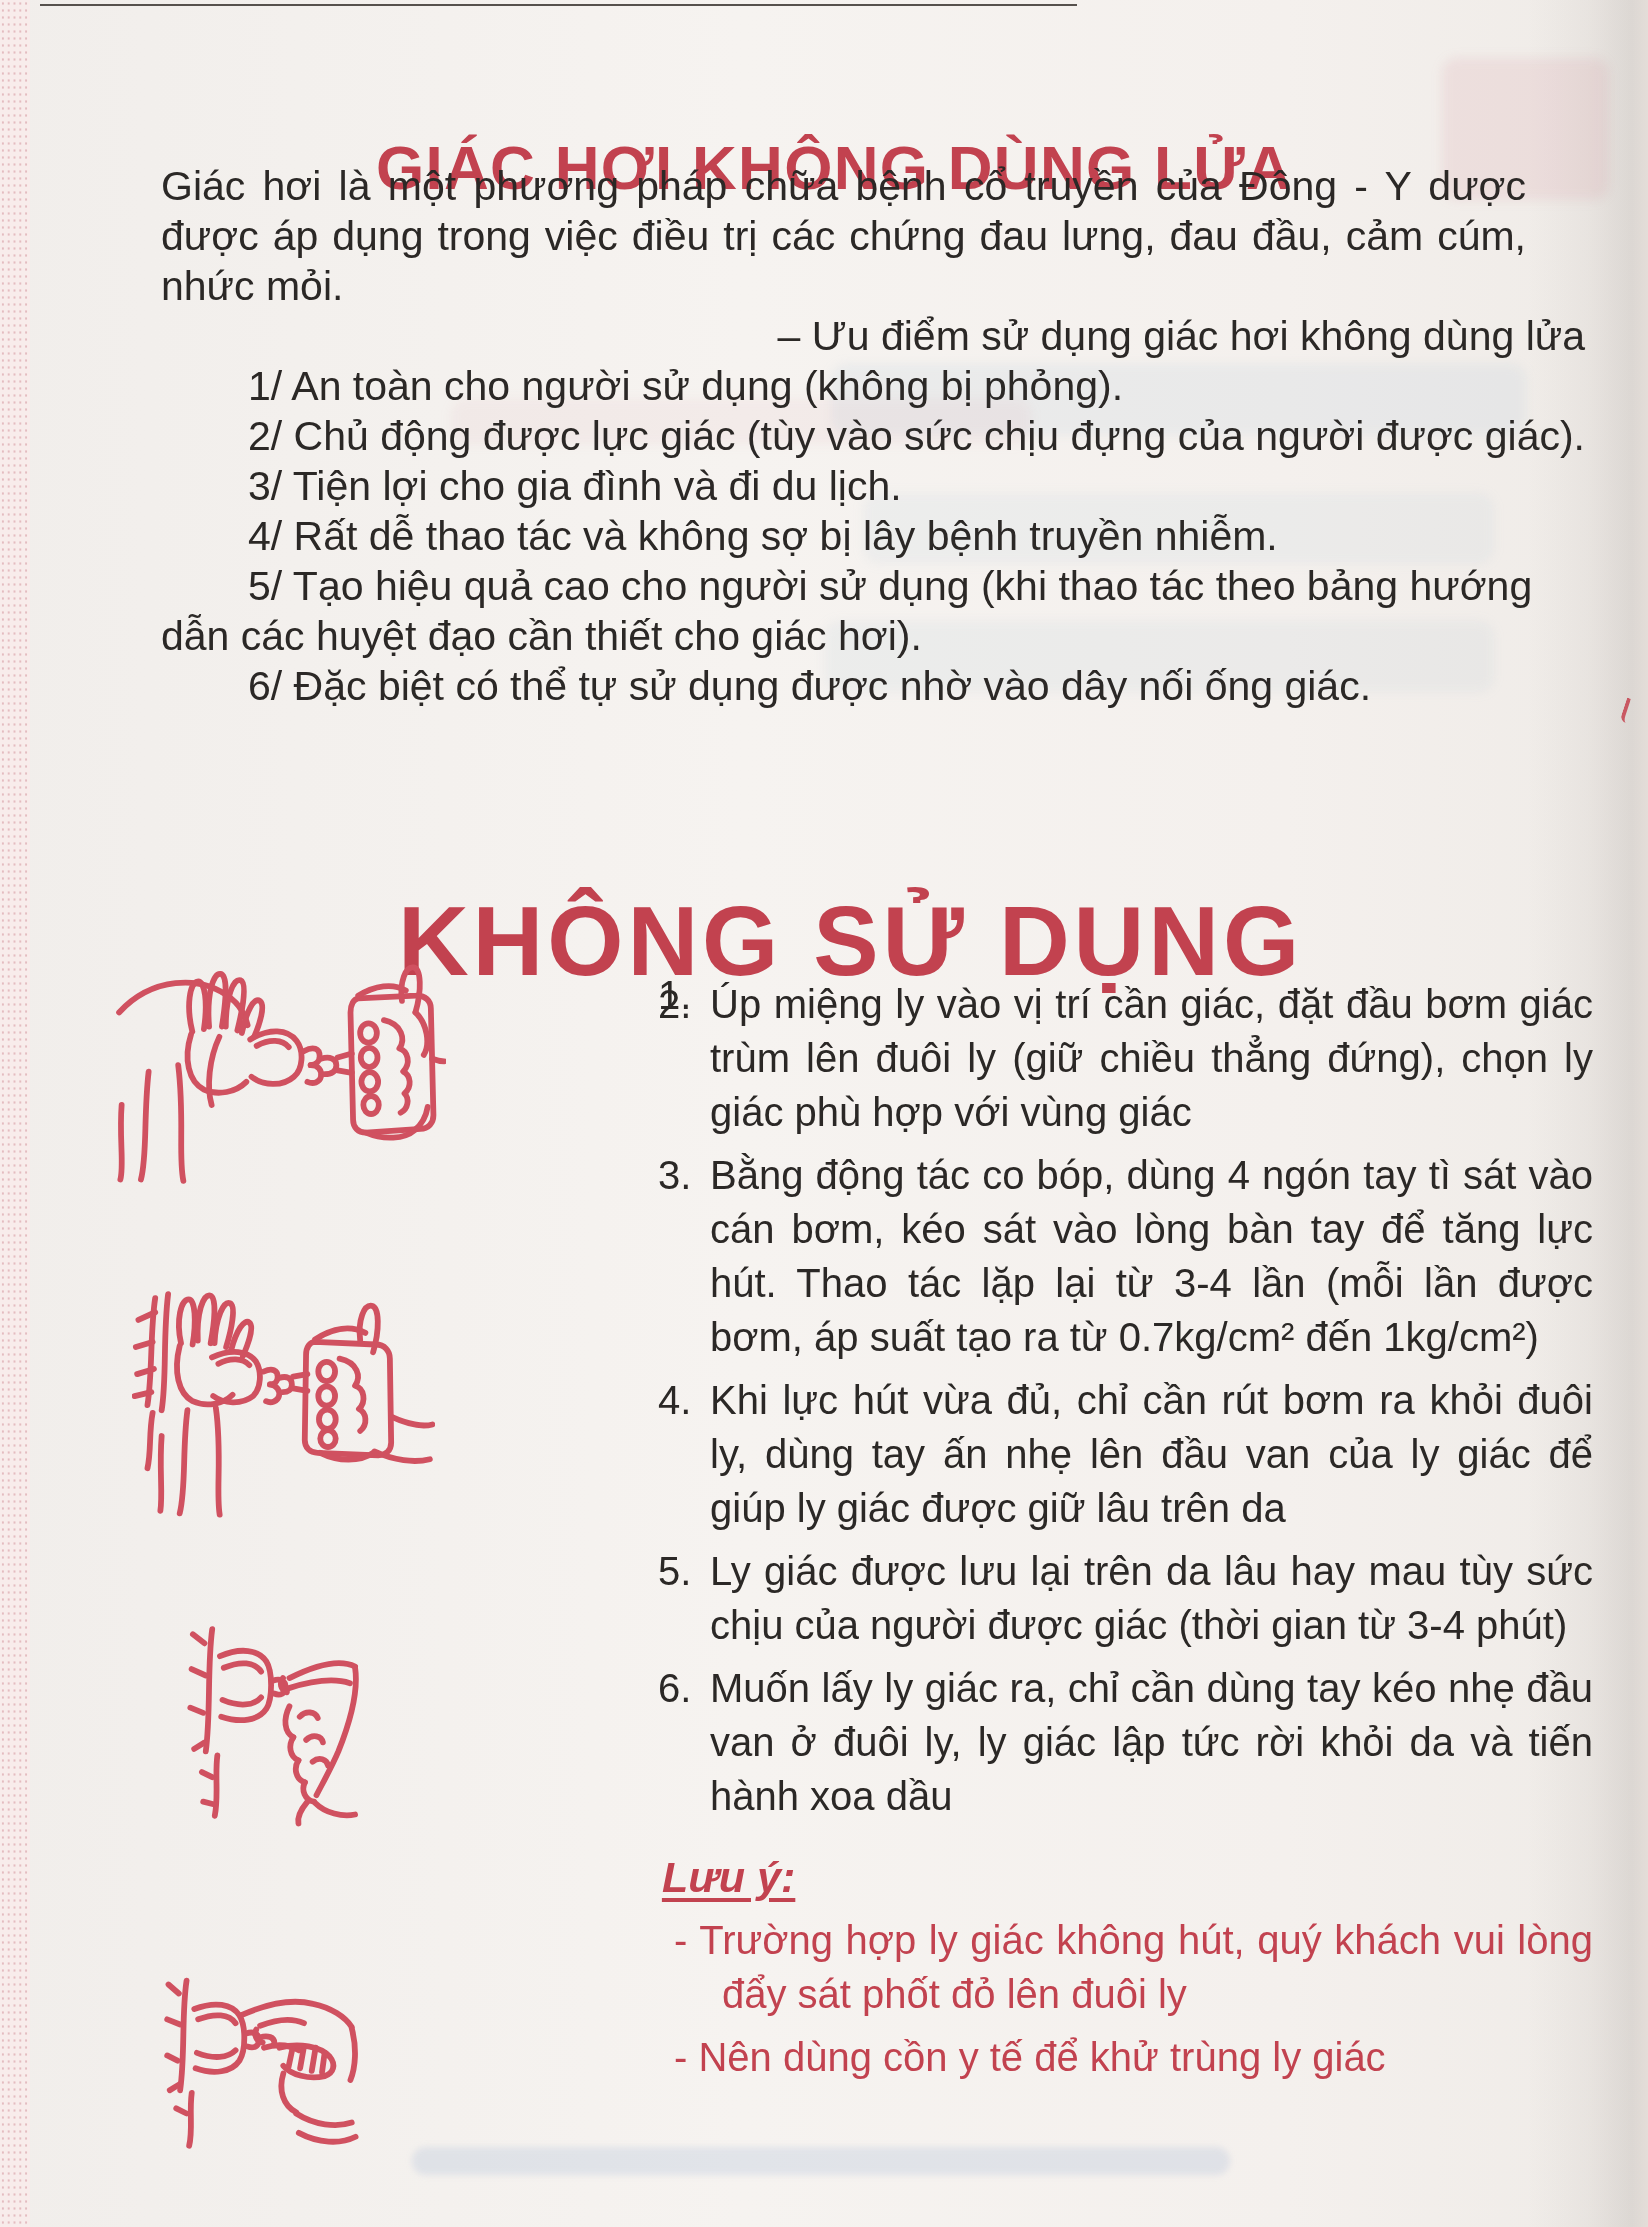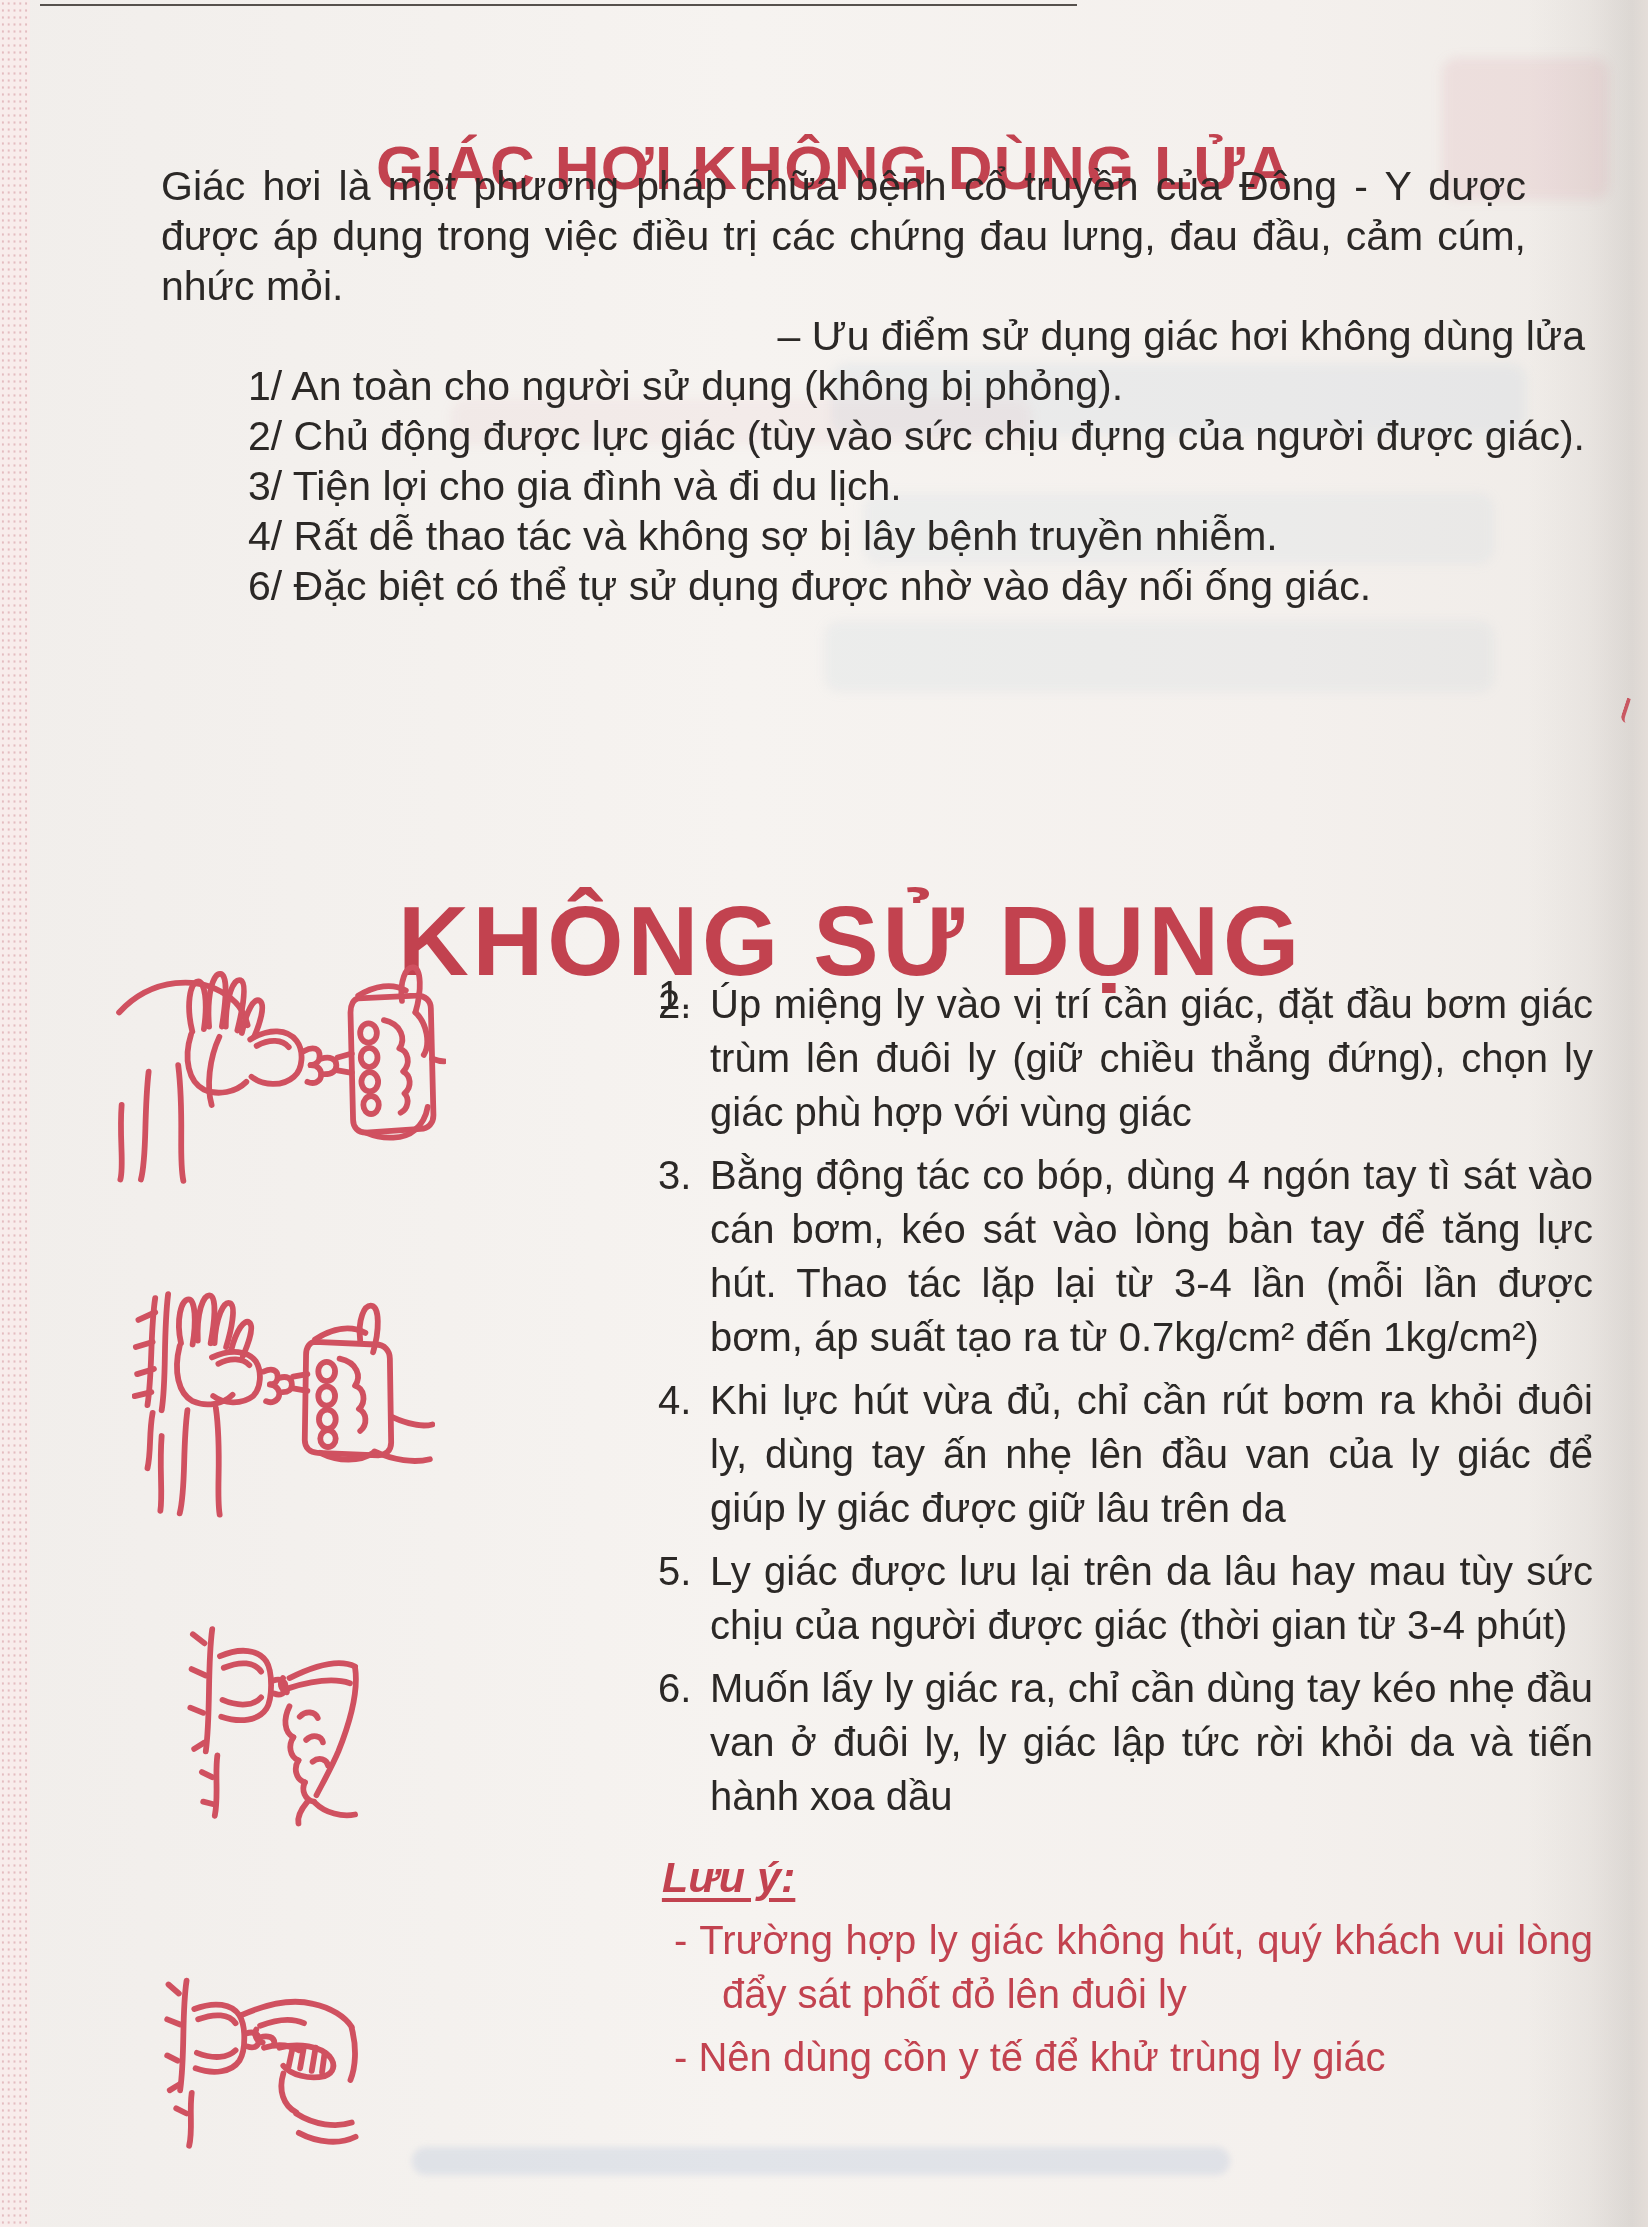--- a/index.html
+++ b/index.html
@@ -77,20 +77,21 @@
 
   <h1 class="title red">GIÁC HƠI KHÔNG DÙNG LỬA</h1>
 
   <div class="upper">
     <p class="intro">Giác hơi là một phương pháp chữa bệnh cổ truyền của Đông - Y dược được áp dụng trong việc điều trị các chứng đau lưng, đau đầu, cảm cúm, nhức mỏi.</p>
     <p class="adv-head">– Ưu điểm sử dụng giác hơi không dùng lửa</p>
     <p class="adv">1/ An toàn cho người sử dụng (không bị phỏng).</p>
     <p class="adv">2/ Chủ động được lực giác (tùy vào sức chịu đựng của người được giác).</p>
     <p class="adv">3/ Tiện lợi cho gia đình và đi du lịch.</p>
     <p class="adv">4/ Rất dễ thao tác và không sợ bị lây bệnh truyền nhiễm.</p>
+    <p class="adv">5/ Tạo hiệu quả cao cho người sử dụng (khi thao tác theo bảng hướng dẫn các huyệt đạo cần thiết cho giác hơi).</p>
     <p class="adv">6/ Đặc biệt có thể tự sử dụng được nhờ vào dây nối ống giác.</p>
   </div>
 
   <h2 class="section-heading red">KHÔNG SỬ DỤNG</h2>
 
   <svg class="ill" style="left:111px;top:961px;" width="335" height="225" viewBox="0 0 520 350">
     <path d="M12,80 C62,26 138,20 186,58 C200,69 208,84 212,100"></path>
     <path d="M168,118 C152,152 148,196 156,224"></path>
     <path d="M58,172 C50,242 56,302 46,340"></path>
     <path d="M104,162 C114,244 104,304 112,342"></path>

